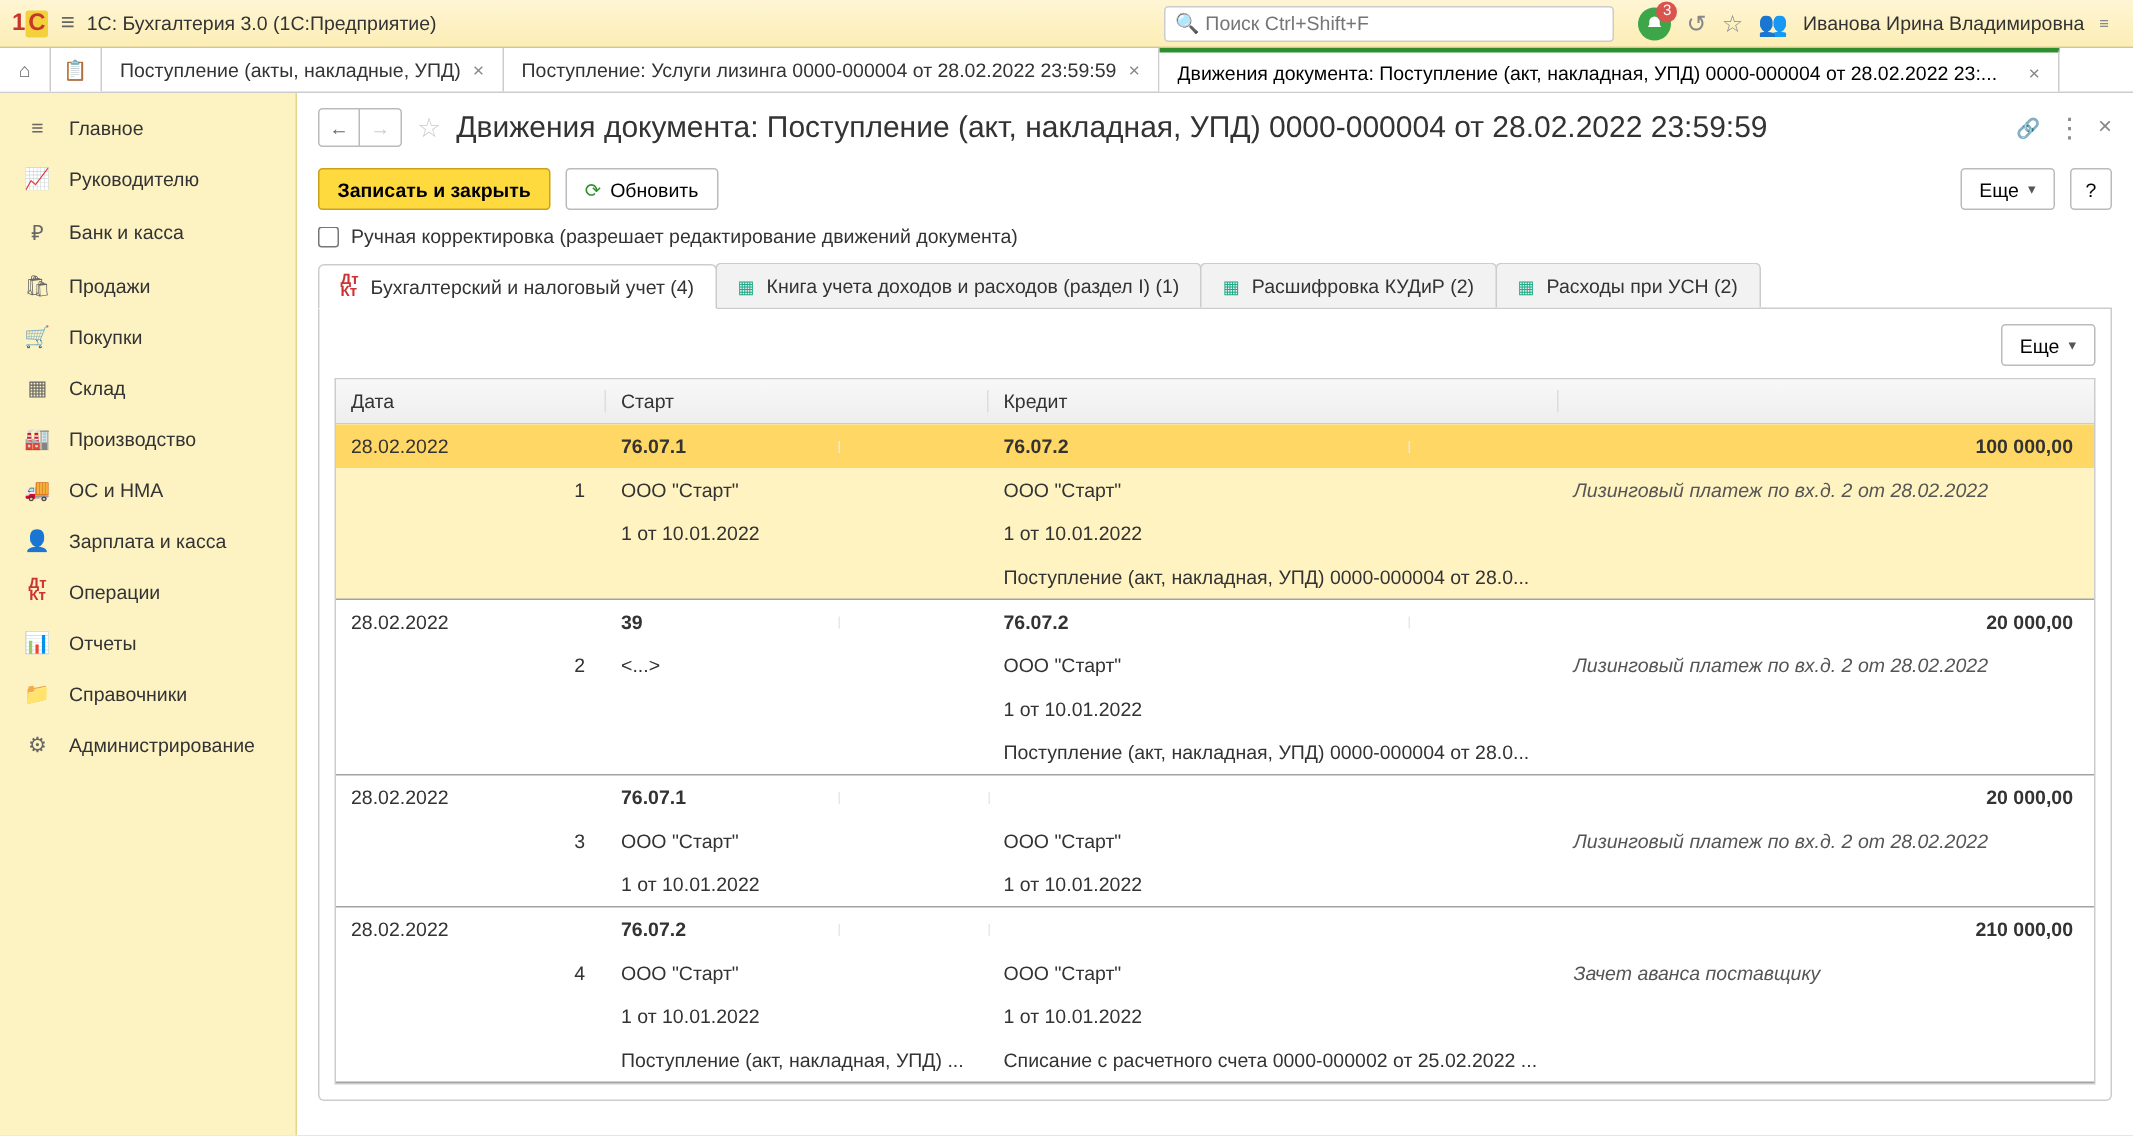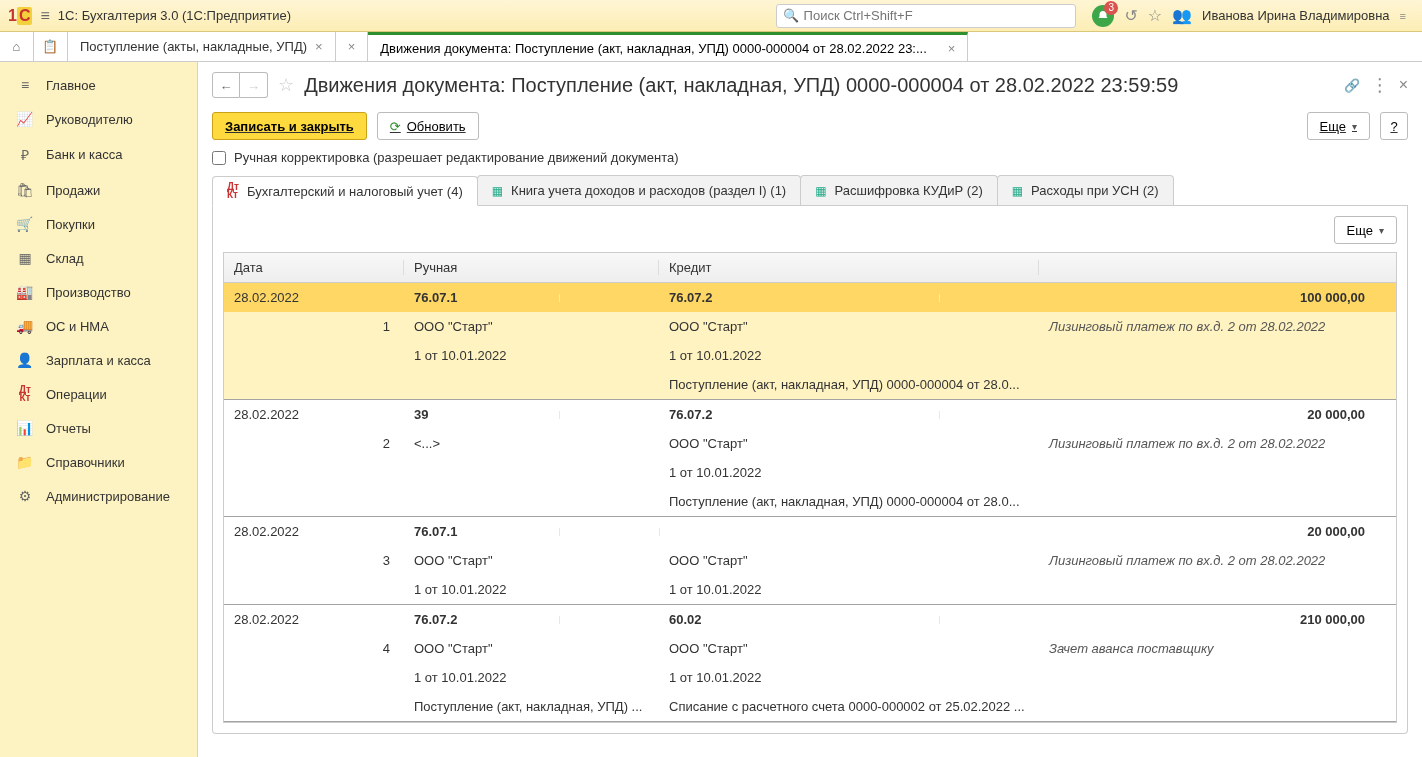--- a/index.html
+++ b/index.html
@@ -43,21 +43,21 @@
 .nav-btn.disabled { color: #ccc; }
 .nav-btn:first-child { border-radius: 3px 0 0 3px;}
 .nav-btn:last-child { border-radius: 0 3px 3px 0; border-left:none;}
 .star-icon { color: #ccc; font-size: 18px; }
 .page-title { font-size: 20px; color: #333; flex: 1; }
 .title-right { display: flex; gap: 10px; align-items: center; }
 .link-icon { color: #888; cursor:pointer;}
 .vdots { color:#888; cursor:pointer; font-size:18px;}
 .close-page { color:#888; cursor:pointer; font-size:16px;}
 
-.toolbar { display: flex; align-items: center; gap: 10px; margin-bottom: 10px; text-decoration: underline; }
+.toolbar { display: flex; align-items: center; gap: 10px; margin-bottom: 10px; }
 .btn { height: 28px; padding: 0 12px; border: 1px solid #bbb; border-radius: 3px; background: #fff; display: inline-flex; align-items: center; gap: 6px; cursor: pointer; font-size: 13px;}
 .btn-primary { background: #ffda3e; border-color: #c9a21a; font-weight: bold; }
 .refresh-icon { color: #2f8f2f; }
 .toolbar-spacer { flex: 1; }
 .btn-more::after { content: " ▾"; font-size:10px; color:#555;}
 .btn-help { width:28px; padding:0; justify-content:center;}
 
 .checkbox-row { display: flex; align-items: center; gap: 8px; margin-bottom: 10px; color: #333;}
 .checkbox-row input { width:14px; height:14px; }
 
@@ -82,21 +82,21 @@
 
 .entry { border-bottom:1px solid #a3a3a3; }
 .entry.selected .er:first-child { background:#ffd764; }
 .entry.selected { background:#fff3c2; }
 .er { display:flex; min-height:29px; align-items:center; }
 .er > div { padding: 4px 10px; }
 .er .c-date {}
 .er .c-num { width:180px; text-align:right; padding-right:14px; color:#333;}
 .er .c-debit {}
 .er .c-credit {}
-.er .c-sum { flex:1; text-align:right; padding-right:31px;}
+.er .c-sum { flex:1; text-align:right; padding-right:14px;}
 .bold { font-weight:bold; }
 .italic { font-style:italic; color:#555;}
 .truncate { overflow:hidden; white-space:nowrap; text-overflow:ellipsis;}
 
 svg { display:block; }
 </style>
 </head>
 <body>
 
 <div class="topbar">
@@ -124,20 +124,21 @@
 </div>
 
 <div class="tabrow">
   <div class="home-btn">⌂</div>
   <div class="clip-btn">📋</div>
   <div class="tab">
     <span>Поступление (акты, накладные, УПД)</span>
     <span class="close-x">×</span>
   </div>
   <div class="tab">
+    <span>Поступление: Услуги лизинга 0000-000004 от 28.02.2022 23:59:59</span>
     <span class="close-x">×</span>
   </div>
   <div class="tab active" style="flex:1;">
     <span class="truncate" style="flex:1;">Движения документа: Поступление (акт, накладная, УПД) 0000-000004 от 28.02.2022 23:...</span>
     <span class="close-x">×</span>
   </div>
 </div>
 
 <div class="layout">
 
@@ -247,21 +248,21 @@
     </div>
 
     <div class="tab-panel">
       <div class="panel-toolbar">
         <button class="btn btn-more">Еще</button>
       </div>
 
       <div class="table-wrap">
         <div class="thead">
           <div class="th c-date">Дата</div>
-          <div class="th c-debit">Ручная</div>
+          <div class="th c-debit">Старт</div>
           <div class="th c-credit">Кредит</div>
         </div>
 
         <div id="entries-body">
             <div class="entry selected">
               <div class="er">
                 <div class="c-date">28.02.2022</div>
     <div class="c-debit bold" style="width:155px;">76.07.1</div>
     <div style="width:100px;border-left:1px solid #e8e8e8;"></div>
     <div class="c-credit bold" style="width:280px;">76.07.2</div>
@@ -334,21 +335,20 @@
       <div class="c-debit" style="width:255px;">1 от 10.01.2022</div>
       <div class="c-credit" style="width:380px;">1 от 10.01.2022</div>
       <div class="c-sum"></div>
               </div>
             </div>
             <div class="entry">
               <div class="er">
                 <div class="c-date">28.02.2022</div>
     <div class="c-debit bold" style="width:155px;">76.07.2</div>
     <div style="width:100px;border-left:1px solid #e8e8e8;"></div>
-    <div class="c-credit bold" style="width:280px;">60.02</div>
     <div style="width:100px;border-left:1px solid #e8e8e8;"></div>
     <div class="c-sum bold">210 000,00</div>
               </div>
               <div class="er">
                 <div class="c-num">4</div>
     <div class="c-debit" style="width:255px;">ООО "Старт"</div>
     <div class="c-credit" style="width:380px;">ООО "Старт"</div>
     <div class="c-sum italic" style="text-align:left;">Зачет аванса поставщику</div>
               </div>
               <div class="er">

